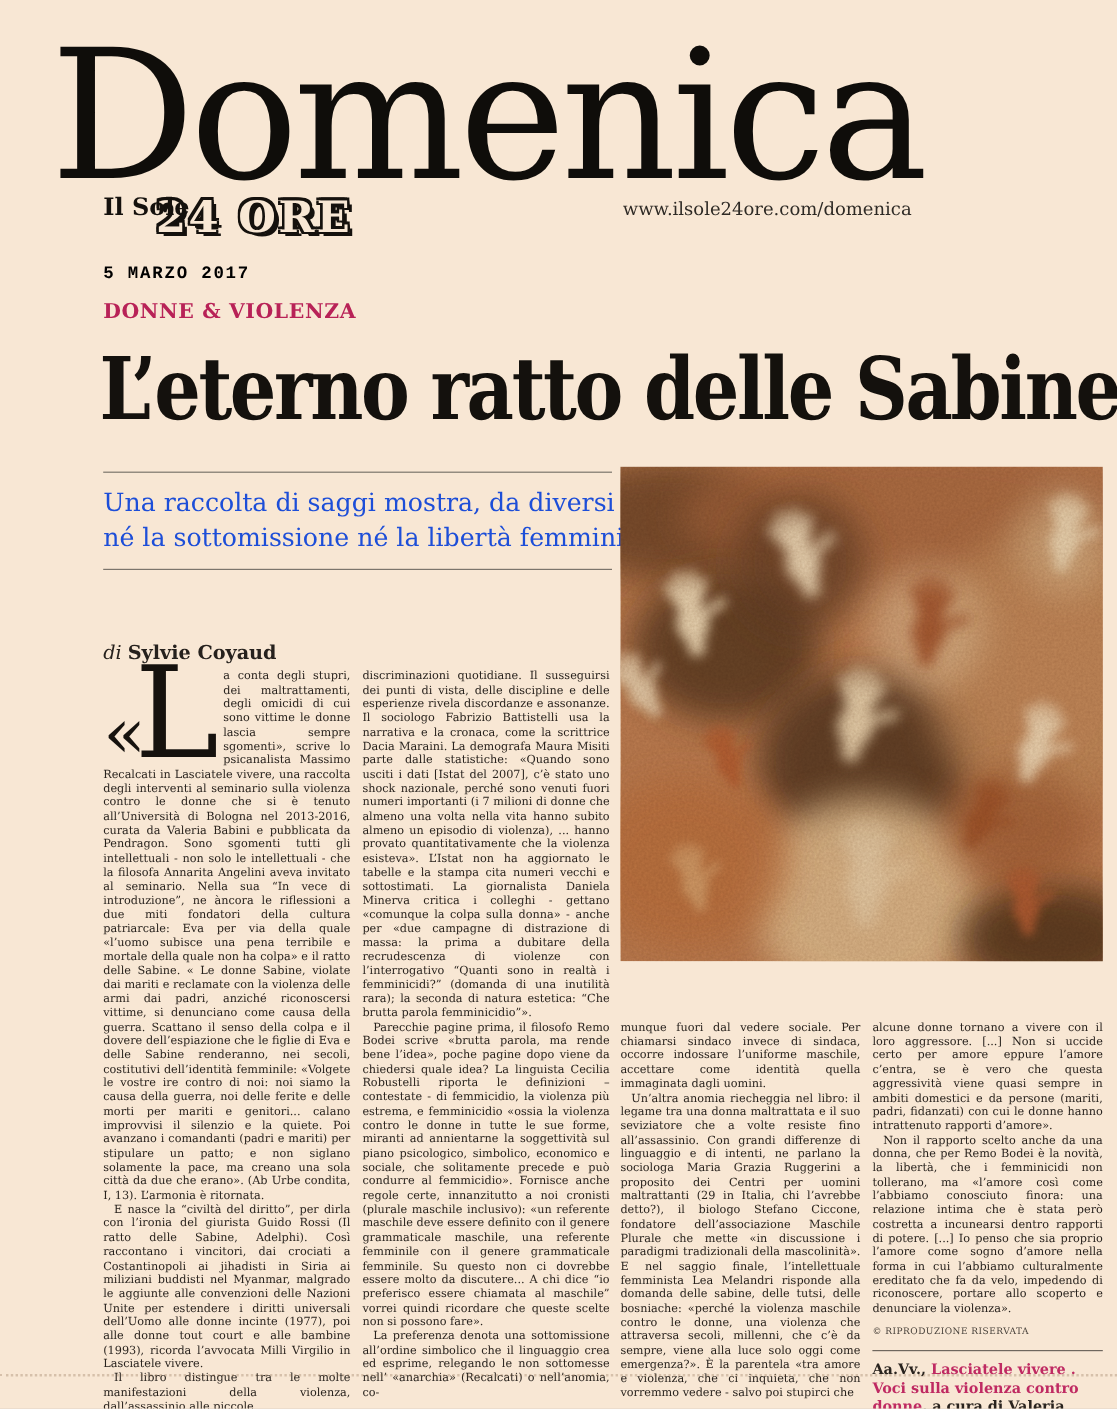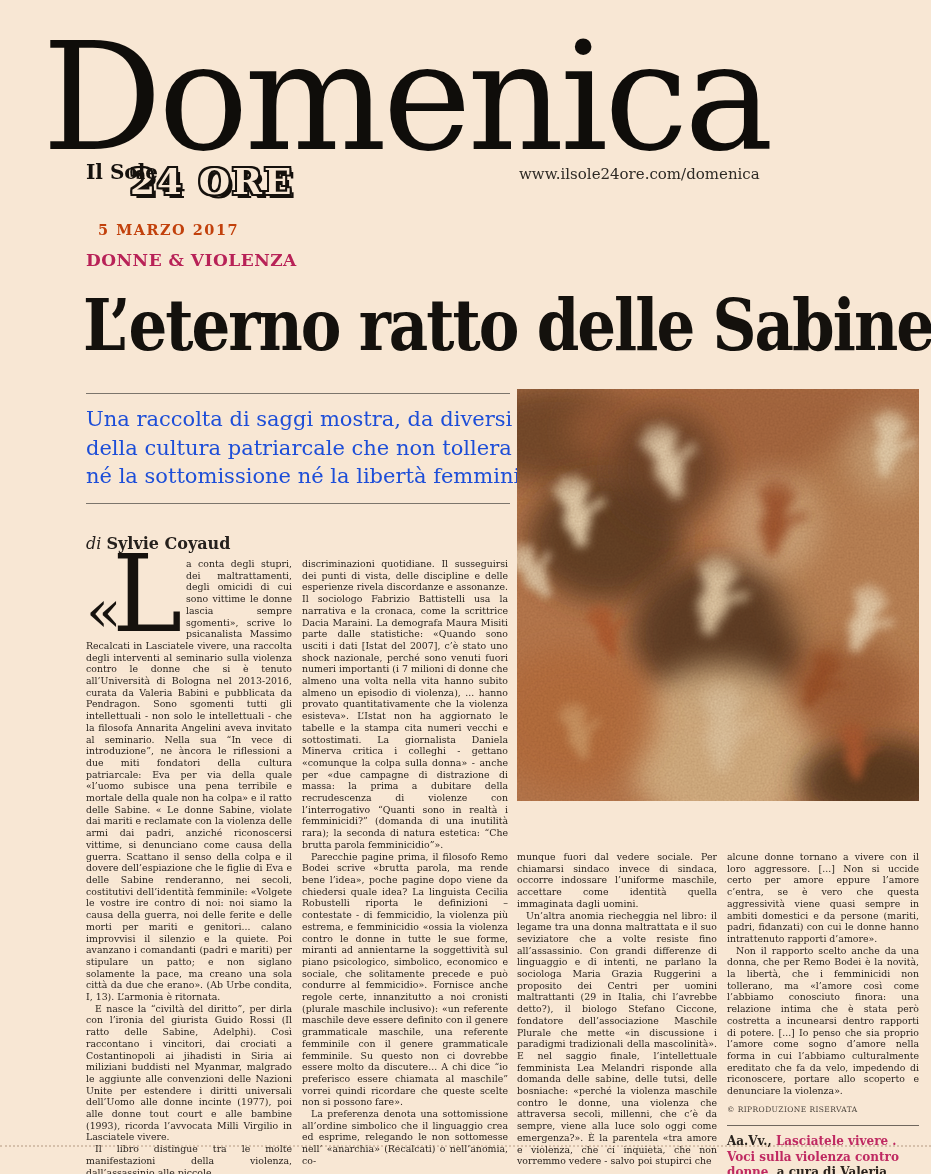--- a/index.html
+++ b/index.html
@@ -6,22 +6,22 @@
   .page{position:relative;width:931px;height:1174px;background:#f8e7d4;overflow:hidden;
         font-family:"DejaVu Serif",serif;color:#26211d;}
   
   .masthead{position:absolute;left:42px;top:22px;font-size:150px;line-height:1;
             font-weight:normal;letter-spacing:-4px;color:#0f0d0a;white-space:nowrap;}
   .ilsole{position:absolute;left:86px;top:160px;font-size:20px;font-weight:bold;color:#15110d;z-index:2;}
   .ore24{position:absolute;left:130px;top:160px;font-size:36px;font-weight:bold;letter-spacing:2px;
          color:#f8e7d4;white-space:nowrap;
          text-shadow:-2px -2px 0 #15110d,2px -2px 0 #15110d,-2px 2px 0 #15110d,2px 2px 0 #15110d,
                      0 -2px 0 #15110d,0 2px 0 #15110d,-2px 0 0 #15110d,2px 0 0 #15110d,4px 4px 0 #15110d;}
-  .edition-date{position:absolute;left:98px;top:221px;font-size:14.5px;font-weight:bold;
-                letter-spacing:1.5px;color:#c2410c;}
+  .edition-date{position:absolute;left:86px;top:221px;font-size:14.5px;font-weight:bold;
+                letter-spacing:1.5px;color:#000000;font-family:Liberation Mono, monospace;}
   .site-url{position:absolute;left:519px;top:165px;font-size:15px;color:#2e2a25;}
   
   .kicker{position:absolute;left:86px;top:250px;font-size:17px;font-weight:bold;
           letter-spacing:.5px;color:#b82257;}
   .headline{position:absolute;left:83px;top:283px;font-size:61px;font-weight:bold;
             letter-spacing:-2px;color:#14110d;white-space:nowrap;
             transform:scale(1,1.18);transform-origin:left top;}
   .standfirst{position:absolute;left:86px;top:393px;width:424px;
               border-top:1px solid #7c756c;border-bottom:1px solid #7c756c;
               padding:11px 0 12px 0;}
@@ -66,21 +66,20 @@
   <div class="ilsole">Il Sole</div>
   <div class="ore24">24 ORE</div>
   <div class="edition-date">5 MARZO 2017</div>
   <div class="site-url">www.ilsole24ore.com/domenica</div>
 
   <div class="kicker">DONNE &amp; VIOLENZA</div>
   <div class="headline">L’eterno ratto delle Sabine</div>
 
   <div class="standfirst">
     <div class="sf-line">Una raccolta di saggi mostra, da diversi</div>
-    <div class="sf-line">della cultura patriarcale che non tollera</div>
     <div class="sf-line">né la sottomissione né la libertà femminile</div>
   </div>
 
   <div class="byline">
     <span class="by-prefix">di</span>
     <span class="by-author">Sylvie Coyaud</span>
   </div>
 
   <div class="col col-1">
     <p>

